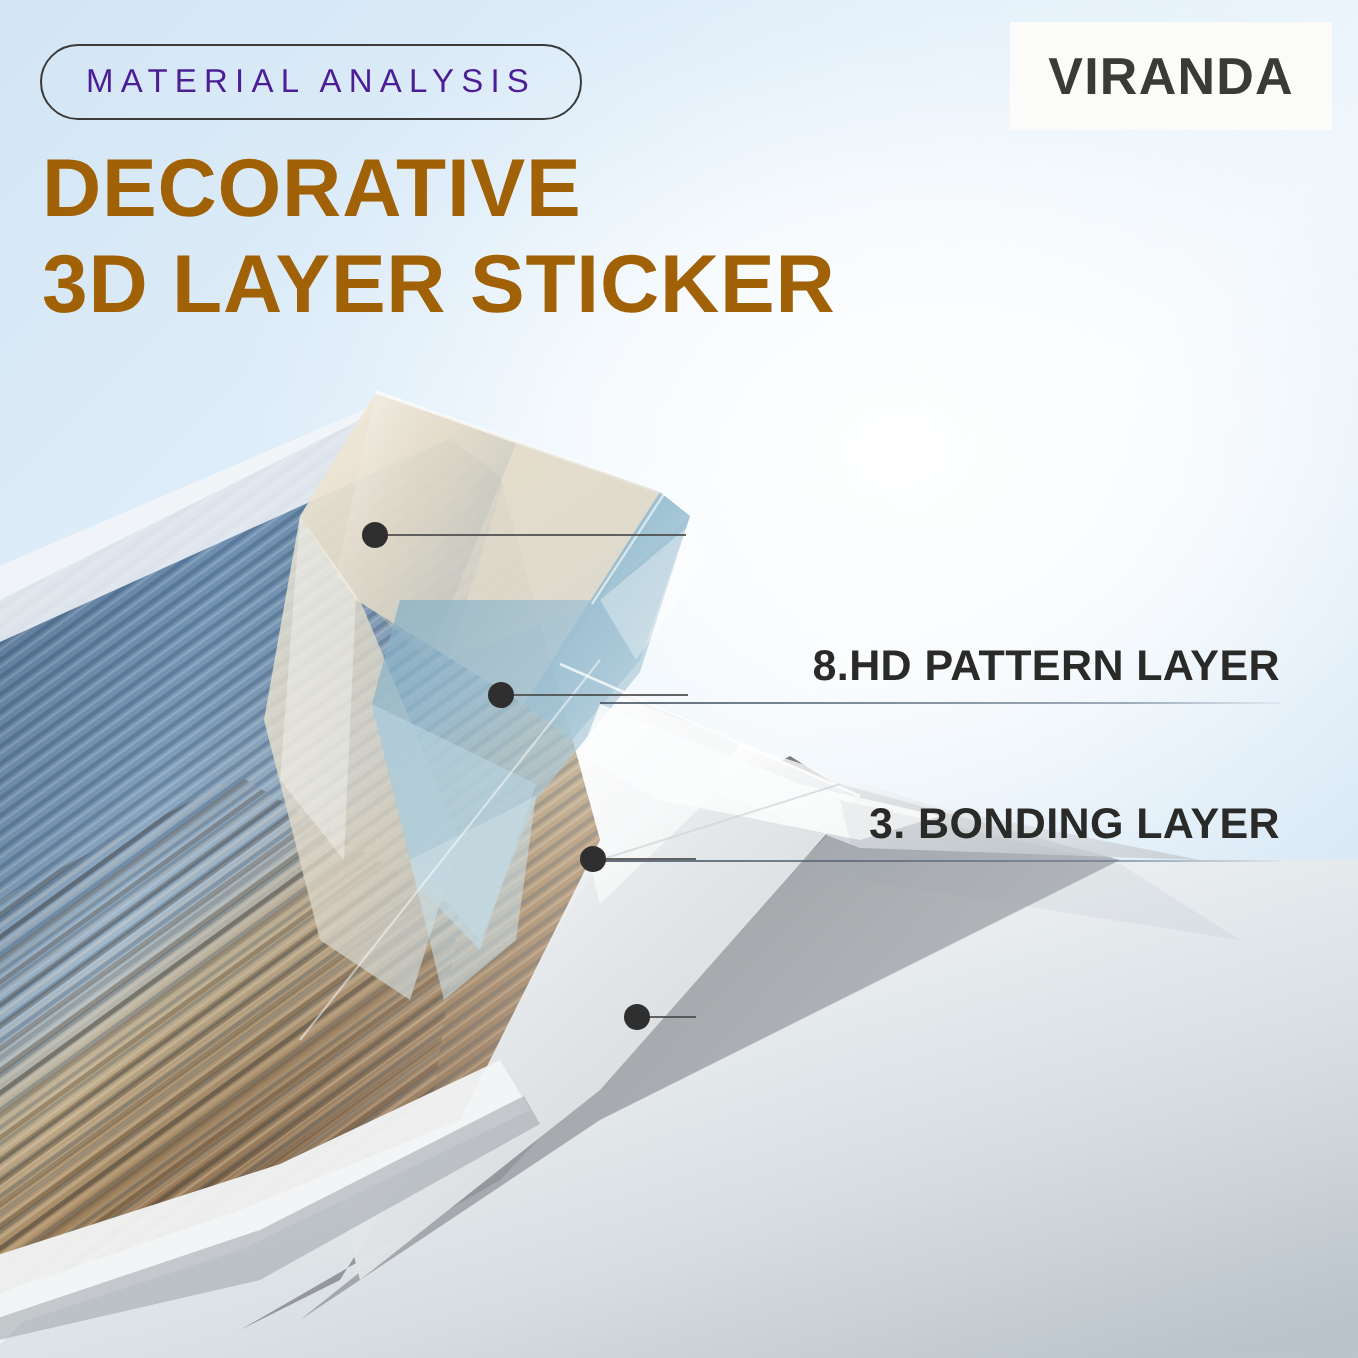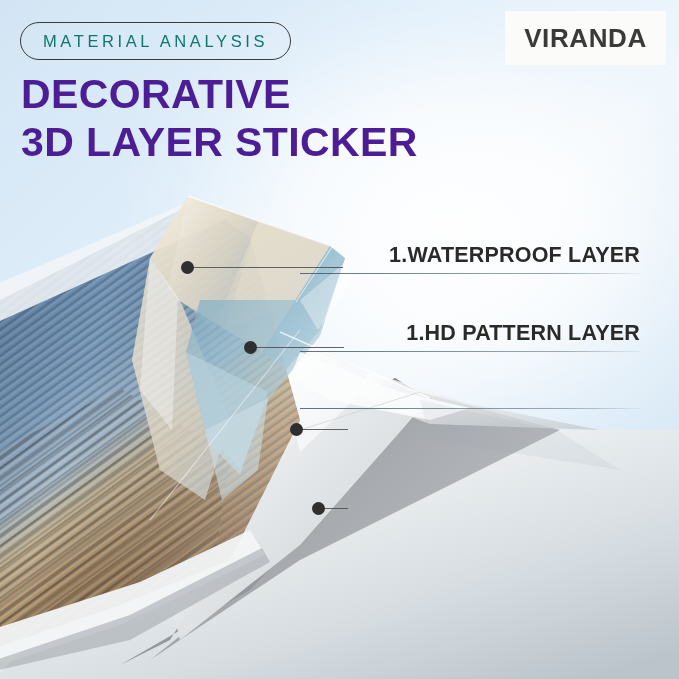--- a/index.html
+++ b/index.html
@@ -26,27 +26,27 @@
 
   
   .badge{
     position:absolute;left:20px;top:22px;
     height:38px;box-sizing:border-box;
     padding:0 22px;
     display:flex;align-items:center;
     border:1.4px solid #3b3b3b;
     border-radius:19px;
     font-size:16.5px;letter-spacing:3.6px;
-    color:#0f766e;white-space:nowrap;
+    color:#4c1d95;white-space:nowrap;
   }
   .title{
     position:absolute;left:21px;top:70px;
     font-size:41px;line-height:48px;
     font-weight:bold;letter-spacing:.4px;
-    color:#4c1d95;white-space:nowrap;
+    color:#a16207;white-space:nowrap;
   }
   .title .l2{display:block;}
 
   .logo-box{
     position:absolute;left:505px;top:11px;
     width:161px;height:54px;
     background:#fbfbfa;
     display:flex;align-items:center;justify-content:center;
     box-shadow:0 0 0 0 rgba(0,0,0,0);
   }
@@ -240,29 +240,26 @@
 
   <div class="title">
     <span class="l1">DECORATIVE</span>
     <span class="l2">3D LAYER STICKER</span>
   </div>
 
   <div class="logo-box">
     <span class="txt">VIRANDA</span>
   </div>
 
-  <div class="callout" id="co1">
-    <div class="lbl">1.WATERPROOF LAYER</div>
+  <div class="callout" id="co2">
+    <div class="lbl">8.HD PATTERN LAYER</div>
     <div class="rule"></div>
   </div>
-  <div class="callout" id="co2">
-    <div class="lbl">1.HD PATTERN LAYER</div>
-    <div class="rule"></div>
-  </div>
   <div class="callout" id="co3">
+    <div class="lbl">3. BONDING LAYER</div>
     <div class="rule"></div>
   </div>
 
   <div class="lead" id="ld1"></div>
   <div class="lead" id="ld2"></div>
   <div class="lead" id="ld3"></div>
   <div class="lead" id="ld4"></div>
 
   <div class="dot" id="d1"></div>
   <div class="dot" id="d2"></div>

